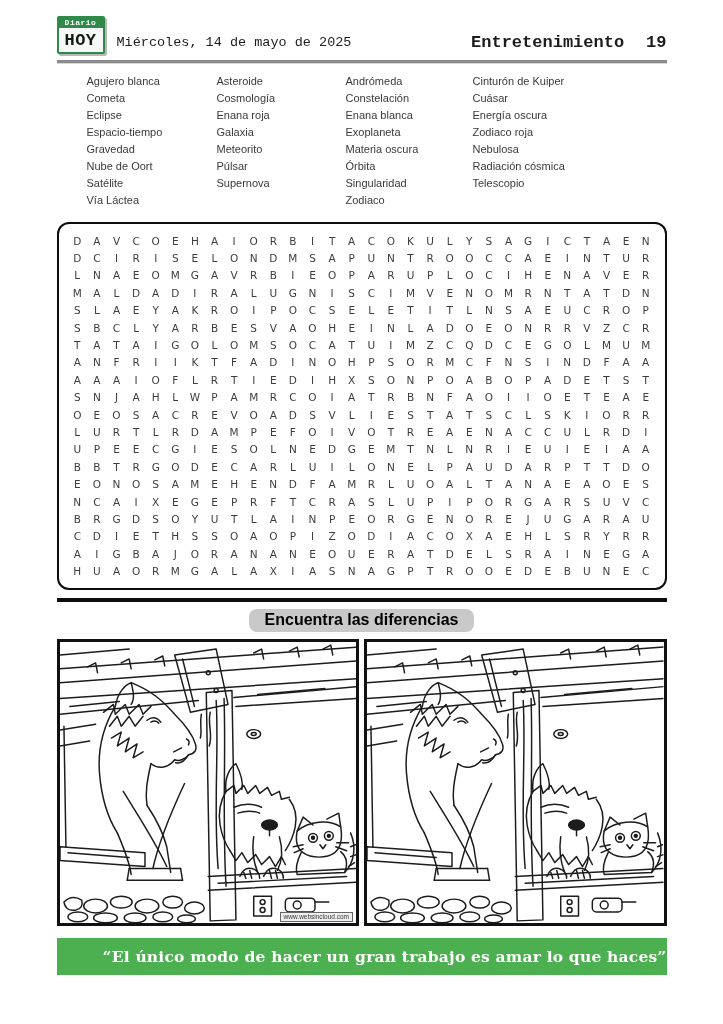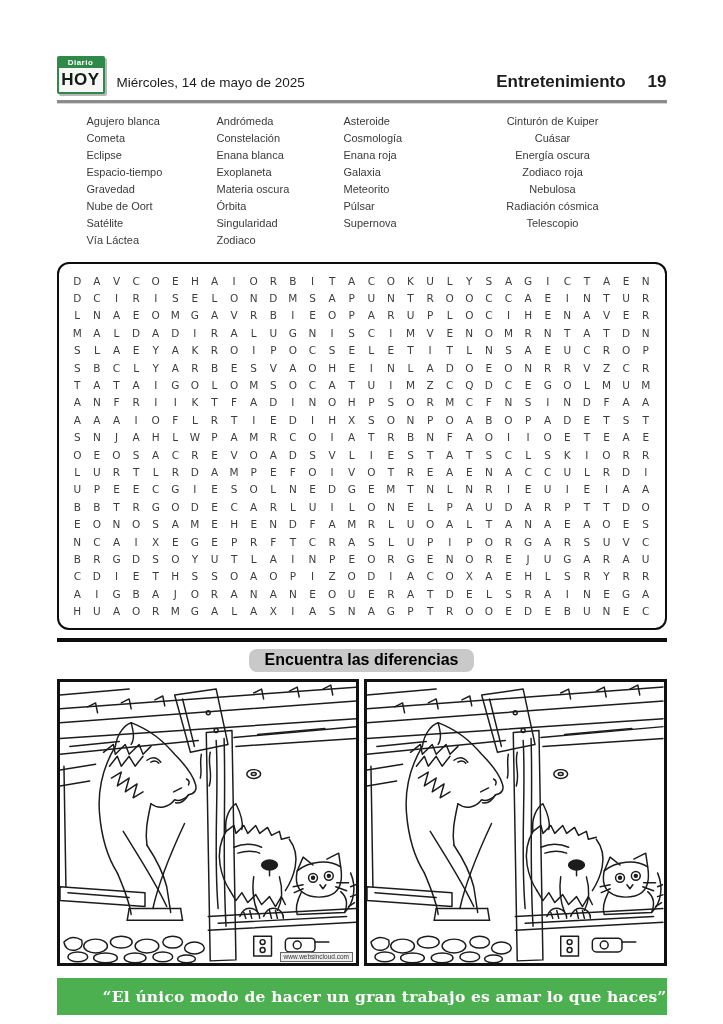--- a/index.html
+++ b/index.html
@@ -4,21 +4,21 @@
 <style>
   html,body{margin:0;padding:0;}
   body{
     width:723px;height:1024px;background:#ffffff;
     font-family:"Liberation Sans", sans-serif;color:#222;
     position:relative;overflow:hidden;
   }
   .content{width:610px;margin:0 auto;}
 
   
-  .header{display:flex;align-items:flex-end;padding-top:56px;}
+  .header{display:flex;align-items:flex-end;padding-top:16px;font-family:Liberation Mono, monospace;}
   .logo{
     width:48px;height:38px;border-radius:2px;position:relative;
     box-shadow:2px 2px 0 #b8b8b8;display:flex;flex-direction:column;
     overflow:hidden;background:#2f8a4a;
   }
   .logo-top{color:#fff;font-size:8px;font-weight:bold;text-align:center;padding-top:2px;letter-spacing:.5px;}
   .logo-main{
     background:#f7f7f7;margin:1px 2px 2px 2px;flex:1;display:flex;align-items:center;justify-content:center;
     font-size:17px;font-weight:bold;color:#121c12;letter-spacing:.5px;
   }
@@ -27,21 +27,21 @@
   .section-title{font-size:17px;font-weight:bold;color:#1c1c1c;}
   .page-number{font-size:17px;font-weight:bold;color:#1c1c1c;}
   .header-rule{margin-top:6px;height:3px;background:#8c8c8c;border-bottom:1px solid #d6d6d6;}
 
   
   .word-list{display:flex;margin-top:9px;padding-left:30px;}
   .word-col{display:flex;flex-direction:column;}
   .word-col.c0{width:130px;}
   .word-col.c1{width:127px;}
   .word-col.c2{width:129px;}
-  .word-col.c3{width:160px;align-items:center;}
+  .word-col.c3{width:160px;}
   .word{font-size:11px;color:#3a3a3a;line-height:17px;}
 
   
   .ws-box{
     margin-top:13px;border:2px solid #0d0d0d;border-radius:12px;
     height:368px;box-sizing:border-box;padding:8px 9px;background:#fff;
   }
   #ws-grid{
     display:grid;grid-template-columns:repeat(30,1fr);grid-auto-rows:1fr;
     width:100%;height:100%;
@@ -205,38 +205,38 @@
     <div class="word-col c0">
         <div class="word">Agujero blanca</div>
         <div class="word">Cometa</div>
         <div class="word">Eclipse</div>
         <div class="word">Espacio-tiempo</div>
         <div class="word">Gravedad</div>
         <div class="word">Nube de Oort</div>
         <div class="word">Satélite</div>
         <div class="word">Vía Láctea</div>
       </div>
+    <div class="word-col c2">
+        <div class="word">Asteroide</div>
+        <div class="word">Cosmología</div>
+        <div class="word">Enana roja</div>
+        <div class="word">Galaxia</div>
+        <div class="word">Meteorito</div>
+        <div class="word">Púlsar</div>
+        <div class="word">Supernova</div>
+      </div>
     <div class="word-col c1">
         <div class="word">Andrómeda</div>
         <div class="word">Constelación</div>
         <div class="word">Enana blanca</div>
         <div class="word">Exoplaneta</div>
         <div class="word">Materia oscura</div>
         <div class="word">Órbita</div>
         <div class="word">Singularidad</div>
         <div class="word">Zodiaco</div>
-      </div>
-    <div class="word-col c2">
-        <div class="word">Asteroide</div>
-        <div class="word">Cosmología</div>
-        <div class="word">Enana roja</div>
-        <div class="word">Galaxia</div>
-        <div class="word">Meteorito</div>
-        <div class="word">Púlsar</div>
-        <div class="word">Supernova</div>
       </div>
     <div class="word-col c3">
         <div class="word">Cinturón de Kuiper</div>
         <div class="word">Cuásar</div>
         <div class="word">Energía oscura</div>
         <div class="word">Zodiaco roja</div>
         <div class="word">Nebulosa</div>
         <div class="word">Radiación cósmica</div>
         <div class="word">Telescopio</div>
       </div>

